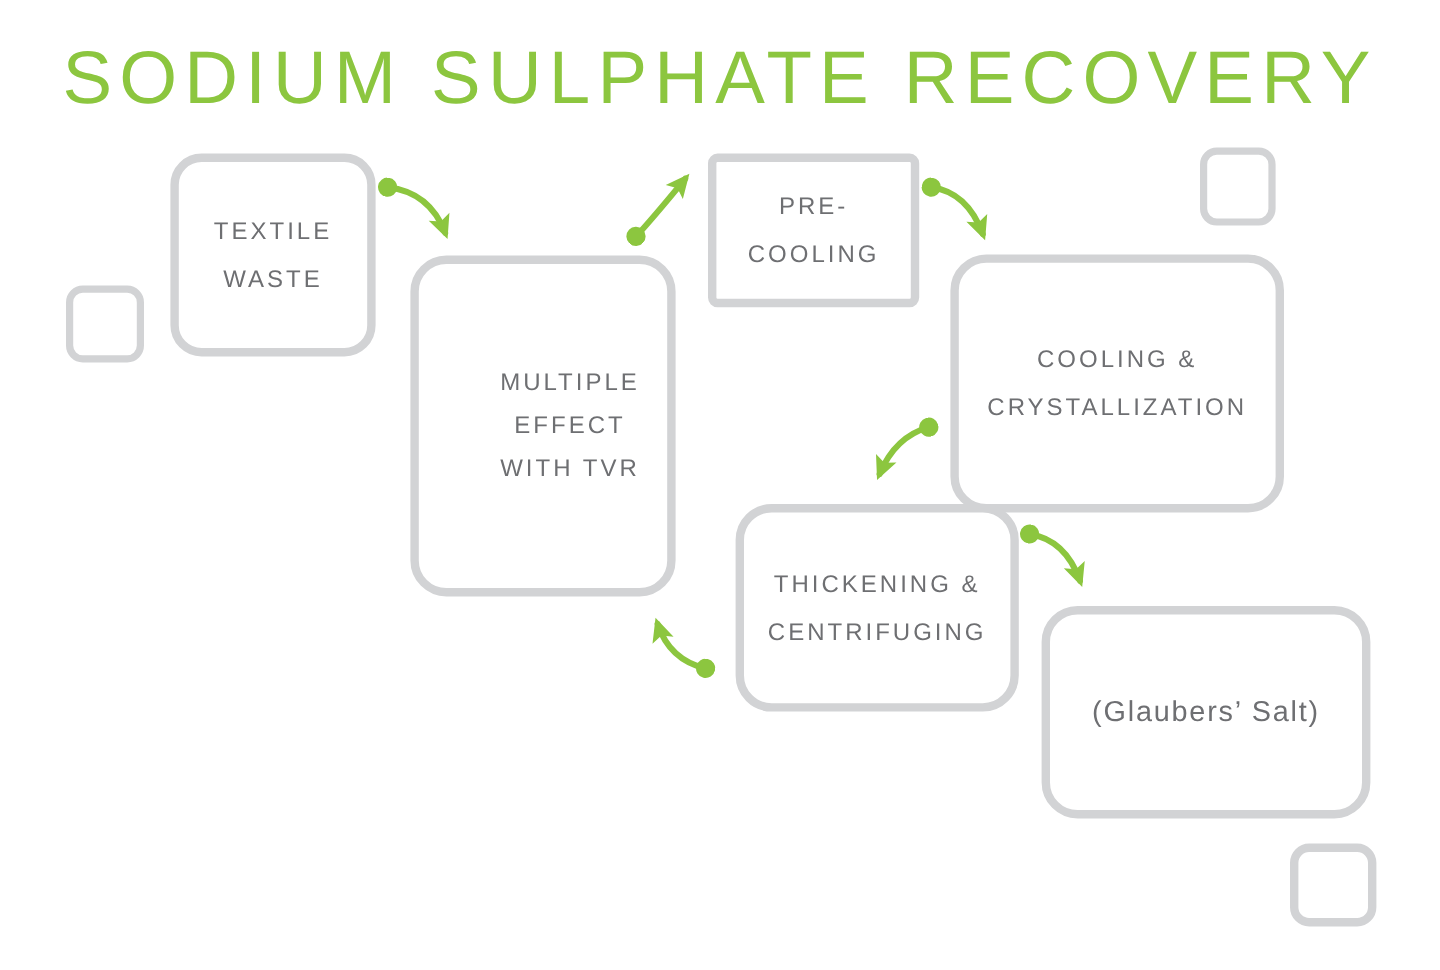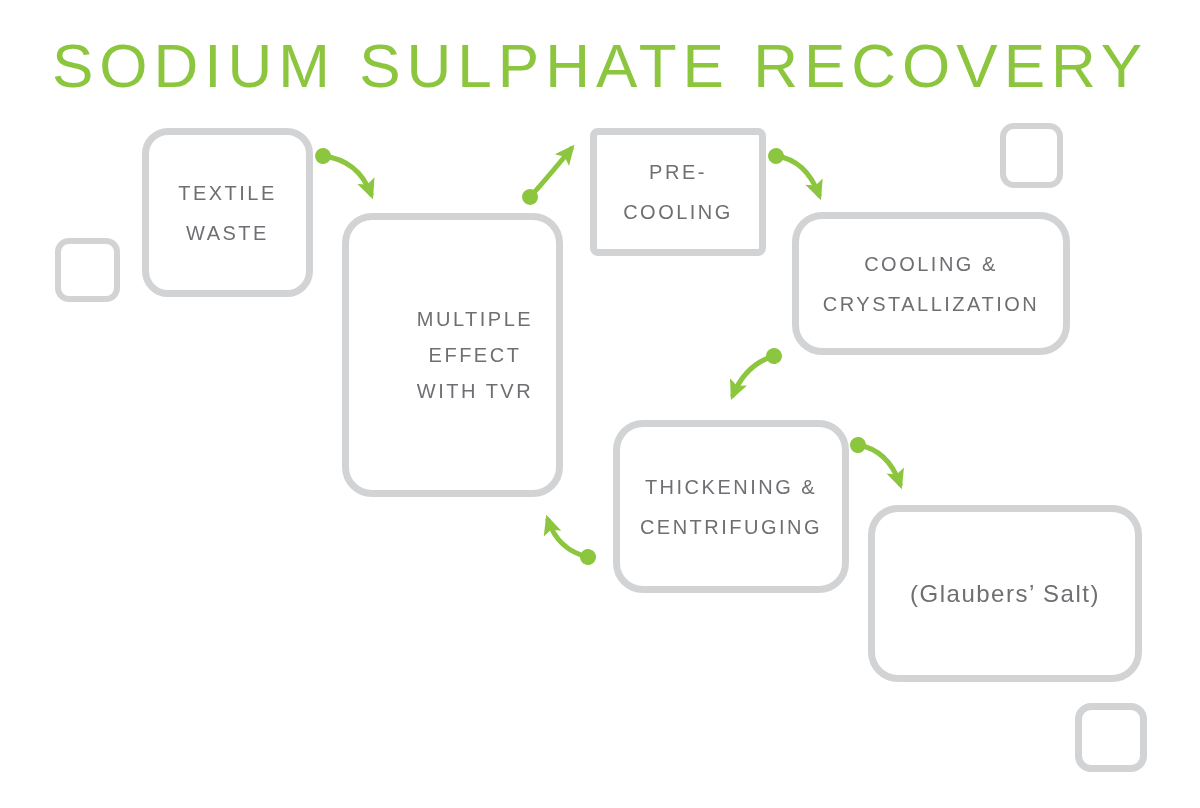--- a/index.html
+++ b/index.html
@@ -111,21 +111,21 @@
     </div>
   </div>
 
   <div class="node" style="left:590px;top:128px;width:176px;height:128px;border-radius:8px;">
     <div class="label">
       <span class="ln">PRE-</span>
       <span class="ln">COOLING</span>
     </div>
   </div>
 
-  <div class="node" style="left:792px;top:212px;width:278px;height:143px;">
+  <div class="node" style="left:792px;top:212px;width:278px;height:215px;">
     <div class="label">
       <span class="ln">COOLING &amp;</span>
       <span class="ln">CRYSTALLIZATION</span>
     </div>
   </div>
 
   <div class="node" style="left:613px;top:420px;width:236px;height:173px;">
     <div class="label">
       <span class="ln">THICKENING &amp;</span>
       <span class="ln">CENTRIFUGING</span>

